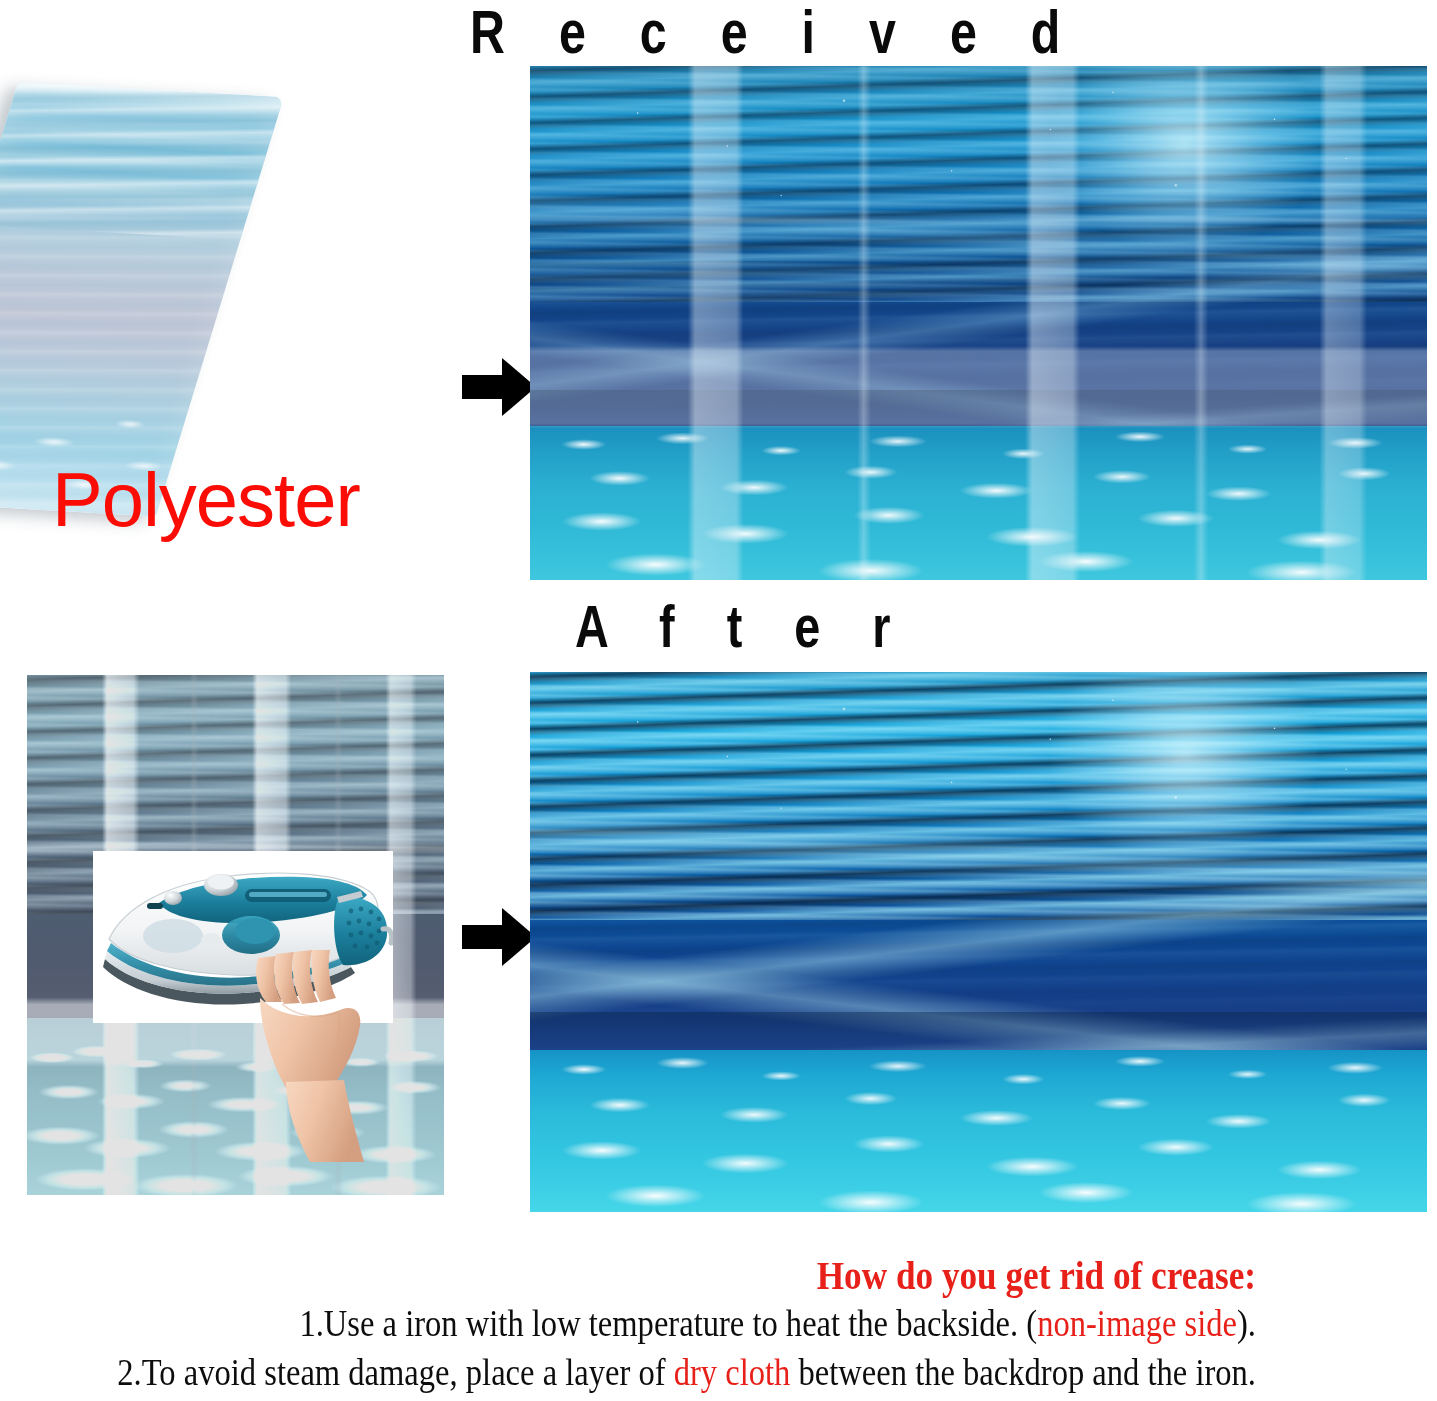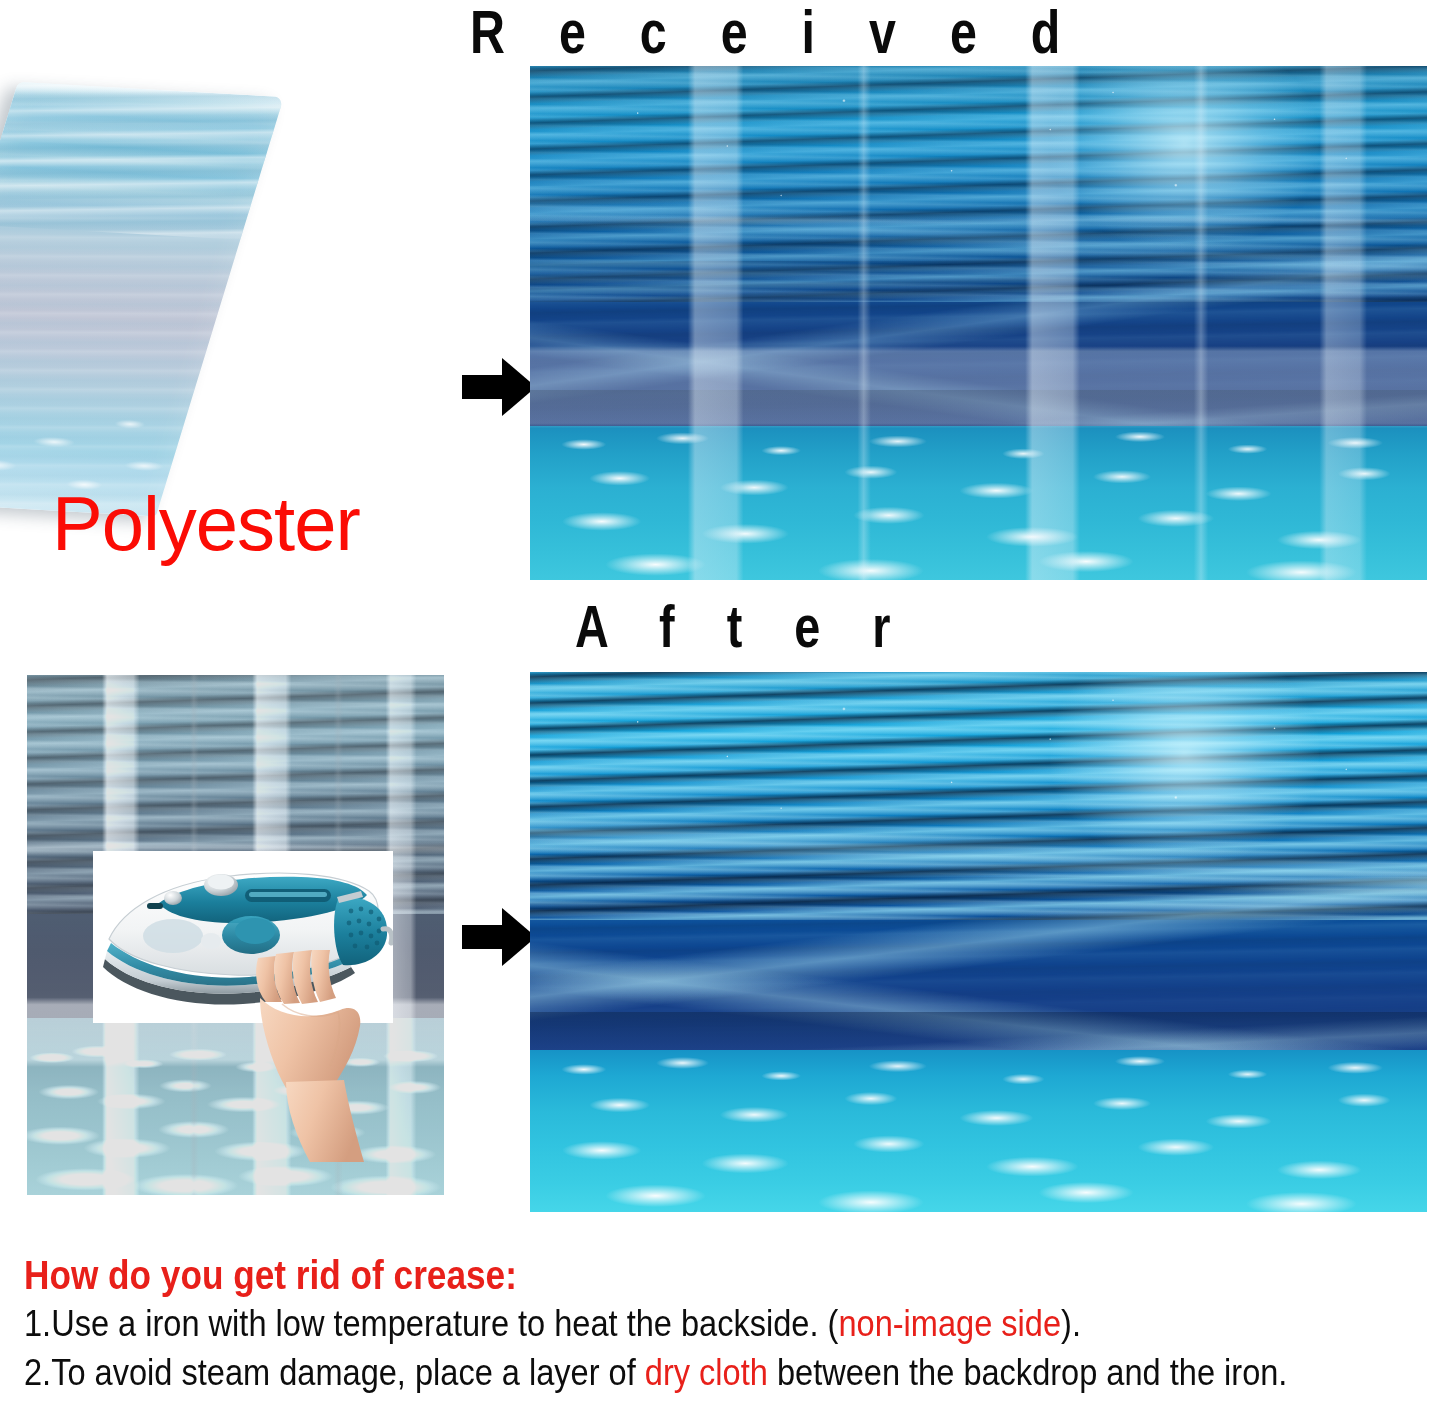--- a/index.html
+++ b/index.html
@@ -136,21 +136,21 @@
       radial-gradient(ellipse 34px 8px at 34% 62%, rgba(255,255,255,.82), transparent 70%),
       radial-gradient(ellipse 26px 7px at 70% 75%, rgba(255,255,255,.80), transparent 70%),
       radial-gradient(ellipse 20px 6px at 12% 86%, rgba(255,255,255,.70), transparent 70%),
       radial-gradient(ellipse 28px 7px at 90% 55%, rgba(255,255,255,.72), transparent 70%);
     pointer-events: none;
   }
 
   #polyester-text {
     position: absolute;
     left: 52px;
-    top: 480px;
+    top: 456px;
     font-size: 76px;
     font-weight: 400;
     color: #fb0c05;
     letter-spacing: -1px;
     font-family: "Liberation Sans", sans-serif;
     white-space: nowrap;
   }
 
   
   .backdrop {
@@ -412,21 +412,22 @@
     width: 120px; height: 215px;
     pointer-events: none;
   }
 
   
   #instructions {
     position: absolute;
     left: 24px;
     top: 1252px;
     width: 1400px;
-    font-family: Liberation Sans, sans-serif;
+    font-family: Liberation Serif, serif;
+    text-align: right;
   }
   #instructions-heading {
     font-size: 40px;
     font-weight: 700;
     color: #e8201a;
     line-height: 1.18;
     transform: scaleX(0.88);
     transform-origin: left center;
     white-space: nowrap;
   }

